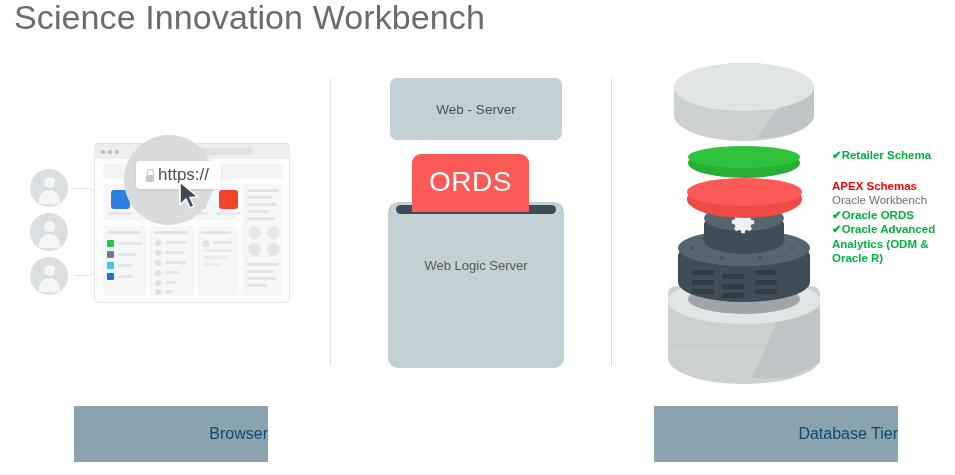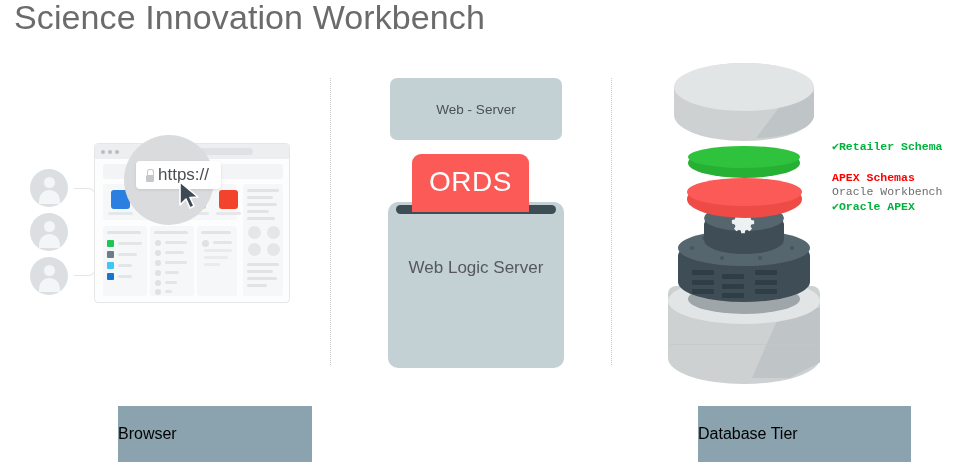--- a/index.html
+++ b/index.html
@@ -28,26 +28,26 @@
     position: absolute; top: 78px; width: 0; height: 287px;
     border-left: 1.4px dotted #c9c9c9;
   }
   #divider-1 { left: 330px; }
   #divider-2 { left: 611px; }
 
   
   .tier-bar {
     position: absolute; top: 406px; height: 56px;
     background: #8ba3ae;
-    display: flex; align-items: center; justify-content: flex-start;
-    color: #000000; font-size: 16px; font-weight: 400; margin-left: 44px;
+    display: flex; align-items: center; justify-content: flex-end;
+    color: #0c4a6e; font-size: 16px; font-weight: 400;
   }
   #tier-browser  { left: 74px;  width: 194px; }
   #tier-mid      { left: 374px; width: 204px; }
-  #tier-database { left: 654px; width: 213px; }
+  #tier-database { left: 654px; width: 244px; }
 
   
   #browser-illustration { position: absolute; left: 22px; top: 135px; width: 290px; height: 190px; }
 
   .avatar {
     position: absolute; width: 38px; height: 38px; border-radius: 50%;
     background: #dcdfe1;
   }
   .avatar::before { 
     content: ""; position: absolute; left: 50%; top: 8px;
@@ -194,21 +194,21 @@
   #wls-slot {
     position: absolute; left: 396px; top: 205px; width: 160px; height: 9px;
     background: #3d4d55; border-radius: 5px; z-index: 3;
   }
   #wls-slot-cover {
     position: absolute; left: 412px; top: 203px; width: 117px; height: 9px;
     background: #fb5a56; z-index: 4;
   }
   #wls-label {
     position: absolute; left: 388px; top: 258px; width: 176px;
-    text-align: center; font-size: 17px; color: #55595d; z-index: 5;
+    text-align: center; font-size: 13px; color: #55595d; z-index: 5;
   }
   #wls-acronym {
     position: absolute; left: 388px; top: 278px; width: 176px;
     text-align: center; font-size: 34px; color: #1d1d1d; font-weight: 400; z-index: 5;
   }
 
   
   #db-stack { position: absolute; left: 660px; top: 58px; width: 170px; height: 320px; }
 
   .db-top-cap {
@@ -290,21 +290,21 @@
     position: absolute; left: 92px; top: 250px; width: 68px; height: 70px;
     background: #bfc4c6;
     clip-path: polygon(0 100%, 45% 0, 100% 0, 100% 78%, 55% 100%);
   }
   .db-base-line {
     position: absolute; left: 10px; top: 286px; width: 148px; height: 0;
     border-top: 1.5px solid #c2c7c8; opacity: .75;
   }
 
   
-  #legend { position: absolute; left: 832px; top: 140px; width: 120px; font-family: Liberation Mono, monospace; }
+  #legend { position: absolute; left: 832px; top: 148px; width: 120px; }
   .legend-line { font-size: 11.5px; line-height: 14.5px; white-space: nowrap; }
   .legend-line.wrap { white-space: normal; }
   .lg-green { color: #00b33c; font-weight: 700; }
   .lg-red   { color: #fe0000; font-weight: 700; }
   .lg-gray  { color: #6d6d6d; font-weight: 400; }
   .legend-gap { height: 16px; }
   .check { font-weight: 700; }
 </style>
 </head>
 <body>
@@ -462,21 +462,24 @@
       <span class="check">✔</span><span>Retailer Schema</span>
     </div>
     <div class="legend-gap"></div>
     <div class="legend-line lg-red">
       <span>APEX  Schemas</span>
     </div>
     <div class="legend-line lg-gray">
       <span>Oracle Workbench</span>
     </div>
     <div class="legend-line lg-green">
-      <span class="check">✔</span><span>Oracle  APEX</span>
+      <span class="check">✔</span><span>Oracle  ORDS</span>
+    </div>
+    <div class="legend-line wrap lg-green">
+      <span class="check">✔</span><span>Oracle Advanced Analytics (ODM &amp; Oracle R)</span>
     </div>
   </div>
 
   <div class="tier-bar" id="tier-browser">
     <span>Browser</span>
   </div>
   <div class="tier-bar" id="tier-database">
     <span>Database Tier</span>
   </div>
 

